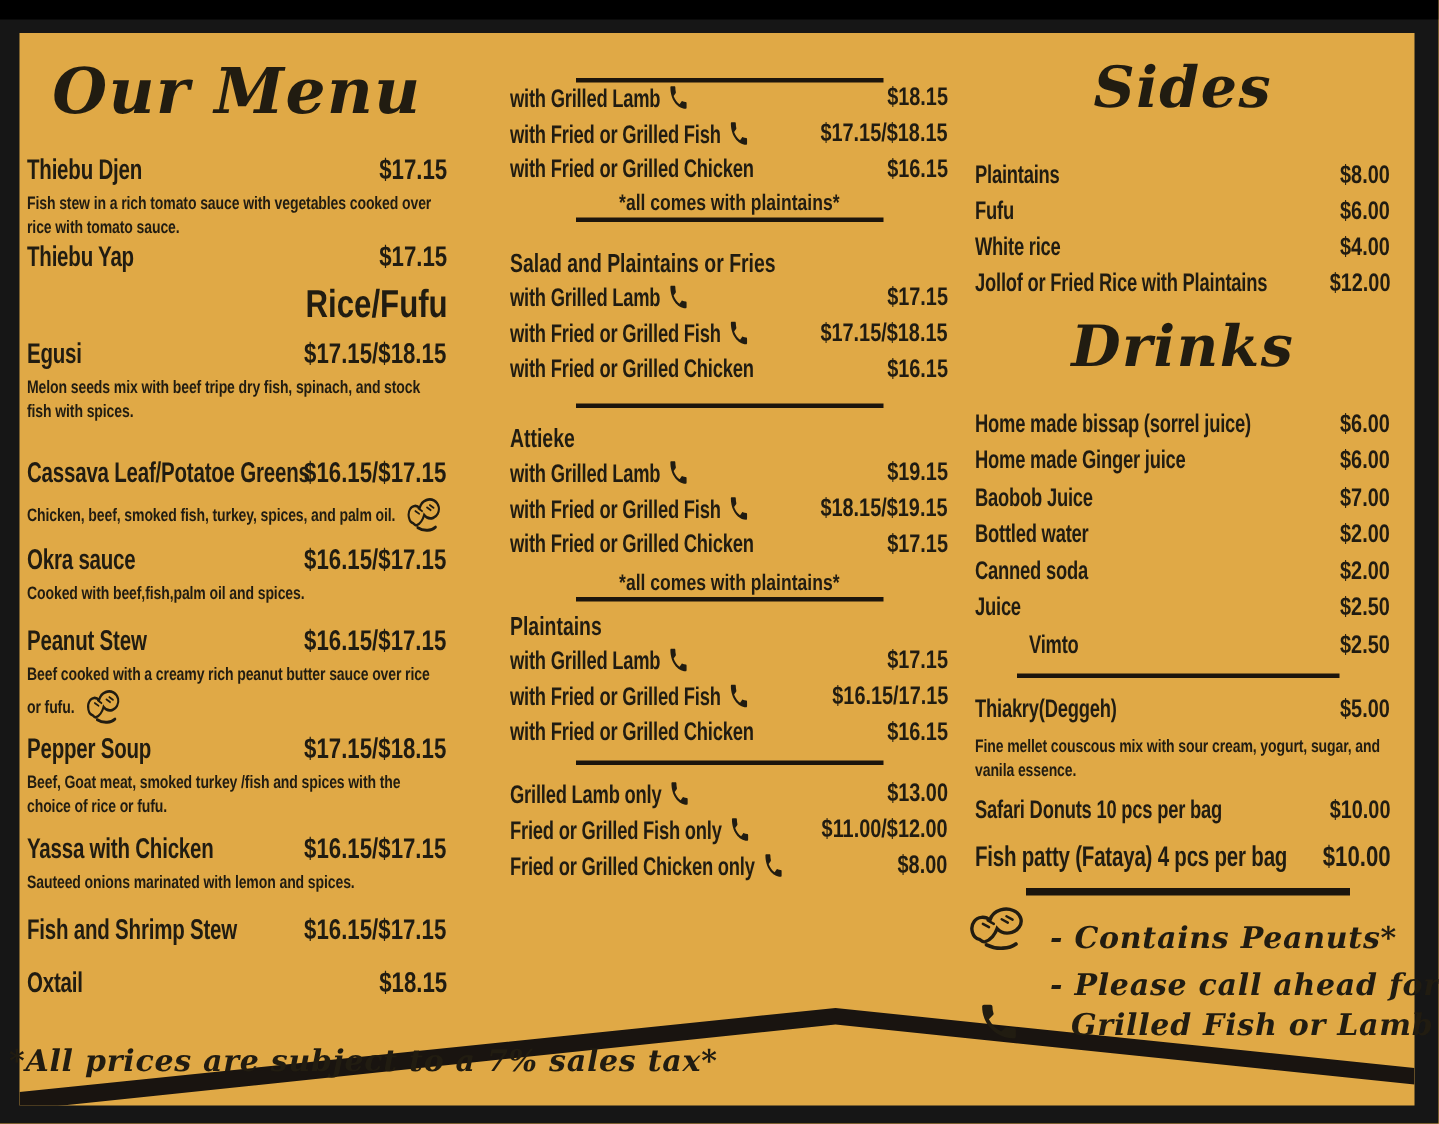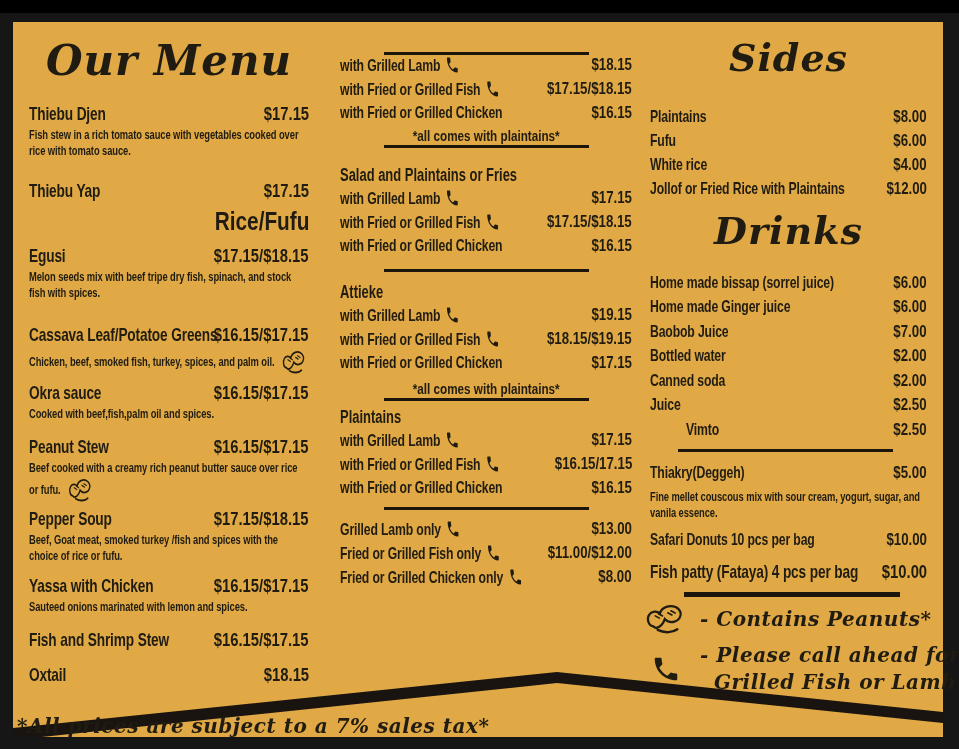--- a/index.html
+++ b/index.html
@@ -8,21 +8,21 @@
     background:#161616;
     font-family:"Liberation Sans",sans-serif;
   }
   #top-strip{position:absolute;left:0;top:0;width:959px;height:13px;background:#000;}
   #panel{
     position:absolute;left:13px;top:22px;width:930px;height:715px;
     background:#e0a946;color:#211c11;
   }
   #chevron-svg{position:absolute;left:0;top:0;}
   .col{position:absolute;}
-  #col-left{left:16px;top:8px;width:280px;}
+  #col-left{left:5px;top:8px;width:280px;}
   #col-mid{left:327px;top:18px;width:292px;}
   #col-right{left:637px;top:8px;width:277px;}
 
   .script{font-family:"DejaVu Serif","Liberation Serif",serif;font-style:italic;font-weight:700;}
   .title{font-size:42px;line-height:1.3;text-align:center;letter-spacing:1px;}
   .title-sm{font-size:38px;line-height:1.35;text-align:center;letter-spacing:1px;}
 
   .mrow{position:relative;height:24px;}
   .lbl{position:absolute;left:0;top:0;white-space:nowrap;font-weight:700;
        transform:scaleX(0.72);transform-origin:left top;letter-spacing:-0.2px;}
@@ -39,21 +39,21 @@
   .hdr{height:24px;line-height:22px;}
   .hdr span{display:inline-block;font-size:17.5px;font-weight:700;white-space:nowrap;
             transform:scaleX(0.74);transform-origin:left center;}
   .note{height:16px;text-align:center;}
   .note span{display:inline-block;font-size:15px;font-weight:700;white-space:nowrap;
              transform:scaleX(0.78);transform-origin:center top;}
   .dline{height:3px;background:#1c150c;}
   .dline.mid{width:205px;margin-left:44px;}
   .footnote{font-size:20px;white-space:nowrap;margin-left:-12px;letter-spacing:0.5px;}
 
-  .leg-item{display:flex;align-items:center;}
+  .leg-item{display:flex;align-items:flex-end;}
   .leg-ic{flex:0 0 56px;}
   .leg-tx{font-size:20px;line-height:27px;letter-spacing:0.5px;white-space:nowrap;}
   .leg-tx .l2{padding-left:14px;}
 
   .phone-ic{display:inline-block;vertical-align:-4px;margin-left:7px;}
   .peanut-ic{display:inline-block;vertical-align:-8px;margin-left:4px;}
 </style>
 </head>
 <body>
 
@@ -65,21 +65,21 @@
   </svg>
 
   <div class="col" id="col-left">
     <div class="script title" style="margin-top:4px;">Our Menu</div>
     <div id="left-items">
         <div class="mrow" style="height: 22px; margin-top: 14px;">
           <span class="lbl" style="font-size:19px">Thiebu Djen</span>
           <span class="prc" style="font-size:19px">$17.15</span>
         </div>
         <div class="desc">Fish stew in a rich tomato sauce with vegetables cooked over rice with tomato sauce.</div>
-        <div class="mrow" style="height: 22px; margin-top: 21px; text-decoration: underline;">
+        <div class="mrow" style="height: 22px; margin-top: 2px; text-decoration: underline;">
           <span class="lbl" style="font-size:19px">Thiebu Yap</span>
           <span class="prc" style="font-size:19px">$17.15</span>
         </div>
         <div class="sub-head" style="margin-top: 4px;"><span>Rice/Fufu</span></div>
         <div class="mrow" style="height: 22px; margin-top: 9px;">
           <span class="lbl" style="font-size:19px">Egusi</span>
           <span class="prc" style="font-size:19px">$17.15/$18.15</span>
         </div>
         <div class="desc">Melon seeds mix with beef tripe dry fish, spinach, and stock fish with spices.</div>
         <div class="mrow" style="height: 22px; margin-top: 23px;">

